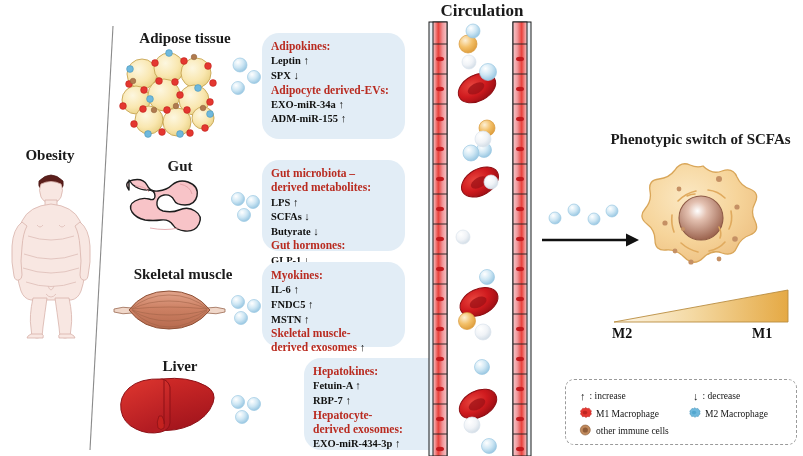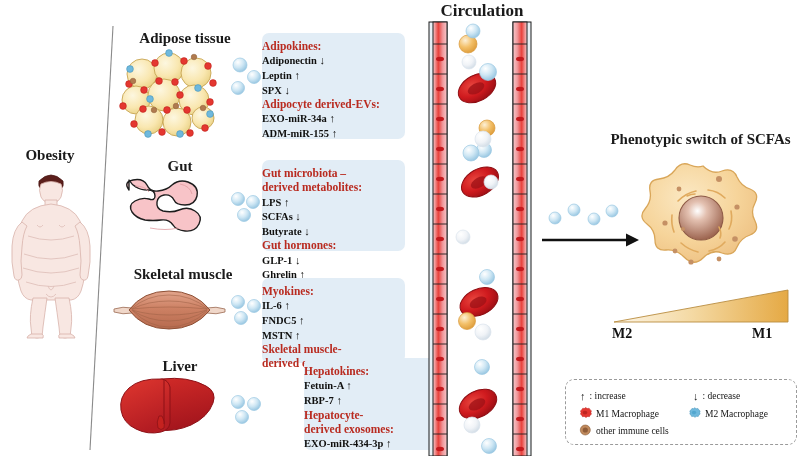--- a/index.html
+++ b/index.html
@@ -35,41 +35,41 @@
   #title-muscle       { font-size: 15px; left: 103px; top: 266px; width: 160px; }
   #title-liver        { font-size: 15px; left: 120px; top: 358px; width: 120px; }
   #title-atm          { font-size: 15px; left: 598px; top: 131px; width: 205px; }
 
   
   #divider { left: 0; top: 0; width: 803px; height: 456px; pointer-events: none; }
 
   
   .textbox {
     background: #e2edf6;
-    border-radius: 7px;
+    border-radius: 17px;
     box-sizing: border-box;
-    padding: 6px 7px 5px 0;
+    padding: 6px 7px 5px 9px;
     font-family: "Liberation Serif", "DejaVu Serif", serif;
     font-size: 10.5px;
     line-height: 1.30;
     color: #10100f;
     font-weight: bold;
   }
   .tb-head {
     color: #b92b20;
     font-weight: bold;
     font-size: 11.5px;
     line-height: 1.24;
   }
   .tb-line { white-space: nowrap; font-weight: bold; }
   .arrow-gly { font-weight: normal; font-size: 11px; }
 
   #box-adipose { left: 262px; top: 33px;  width: 143px; height: 106px; }
   #box-gut     { left: 262px; top: 160px; width: 143px; height: 91px; }
-  #box-muscle  { left: 262px; top: 278px; width: 143px; height: 85px; }
+  #box-muscle  { left: 262px; top: 262px; width: 143px; height: 85px; }
   #box-liver   { left: 262px; top: 358px; width: 143px; height: 92px; margin-left: 42px; }
 
   
   #legend {
     left: 565px; top: 379px; width: 232px; height: 66px;
     border: 1px dashed #9a9a9a;
     border-radius: 9px;
     box-sizing: border-box;
   }
   .lg-row { position: absolute; display: flex; align-items: center; white-space: nowrap; }
@@ -306,21 +306,20 @@
   <svg class="abs" style="left:228px; top:393px;" width="34" height="40" viewBox="0 0 34 40">
     <g fill="url(#blueBall)" stroke="#9cc9e3" stroke-width="0.7">
       <circle cx="10" cy="9" r="6.5"></circle>
       <circle cx="26" cy="11" r="6.5"></circle>
       <circle cx="14" cy="24" r="6.5"></circle>
     </g>
   </svg>
 
   <div class="abs textbox" id="box-adipose">
     <div class="tb-head">Adipokines:</div>
-    <div class="tb-line"><span>Adiponectin</span> <span class="arrow-gly">↓</span></div>
     <div class="tb-line"><span>Leptin</span> <span class="arrow-gly">↑</span></div>
     <div class="tb-line"><span>SPX</span> <span class="arrow-gly">↓</span></div>
     <div class="tb-head">Adipocyte derived-EVs:</div>
     <div class="tb-line"><span>EXO-miR-34a</span> <span class="arrow-gly">↑</span></div>
     <div class="tb-line"><span>ADM-miR-155</span> <span class="arrow-gly">↑</span></div>
   </div>
 
   <div class="abs textbox" id="box-gut">
     <div class="tb-head">Gut microbiota –</div>
     <div class="tb-head">derived metabolites:</div>

